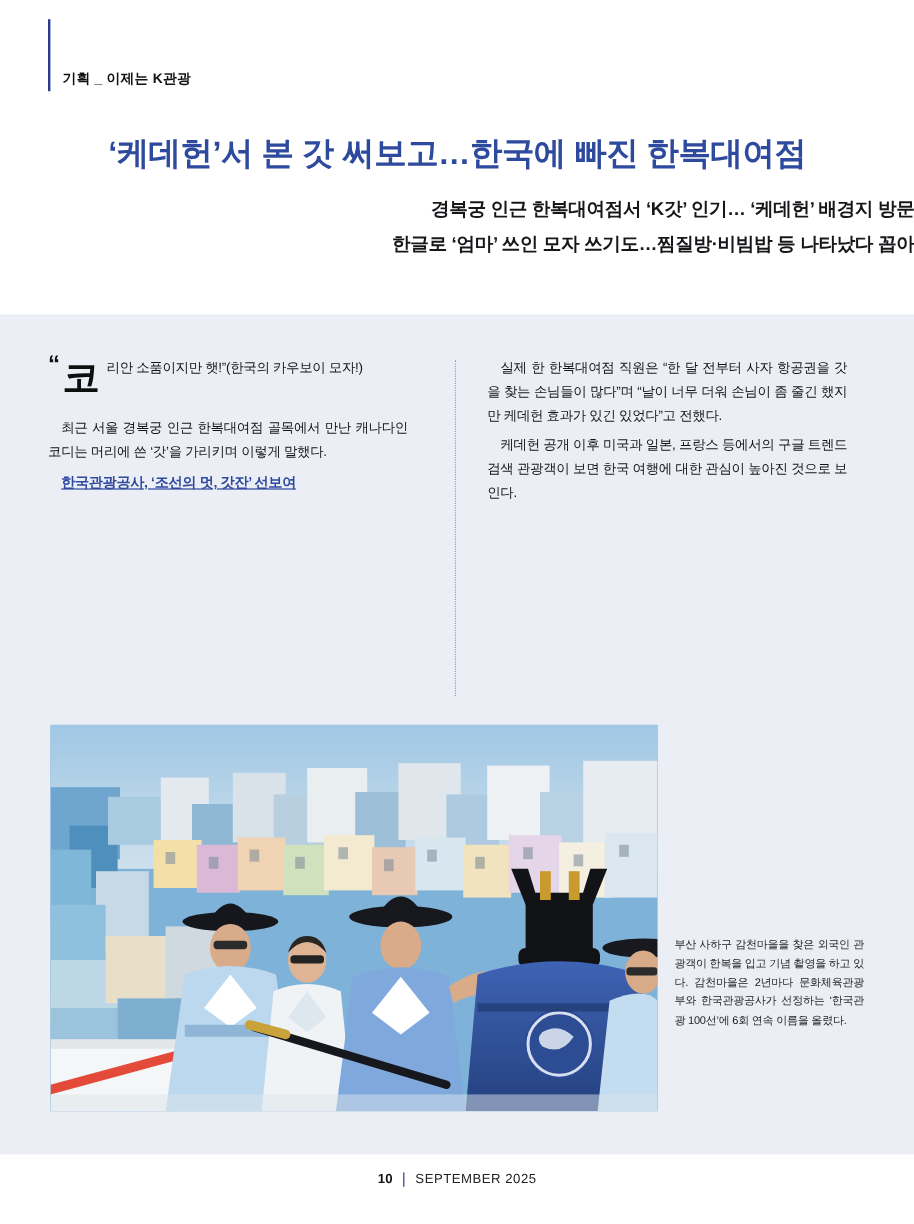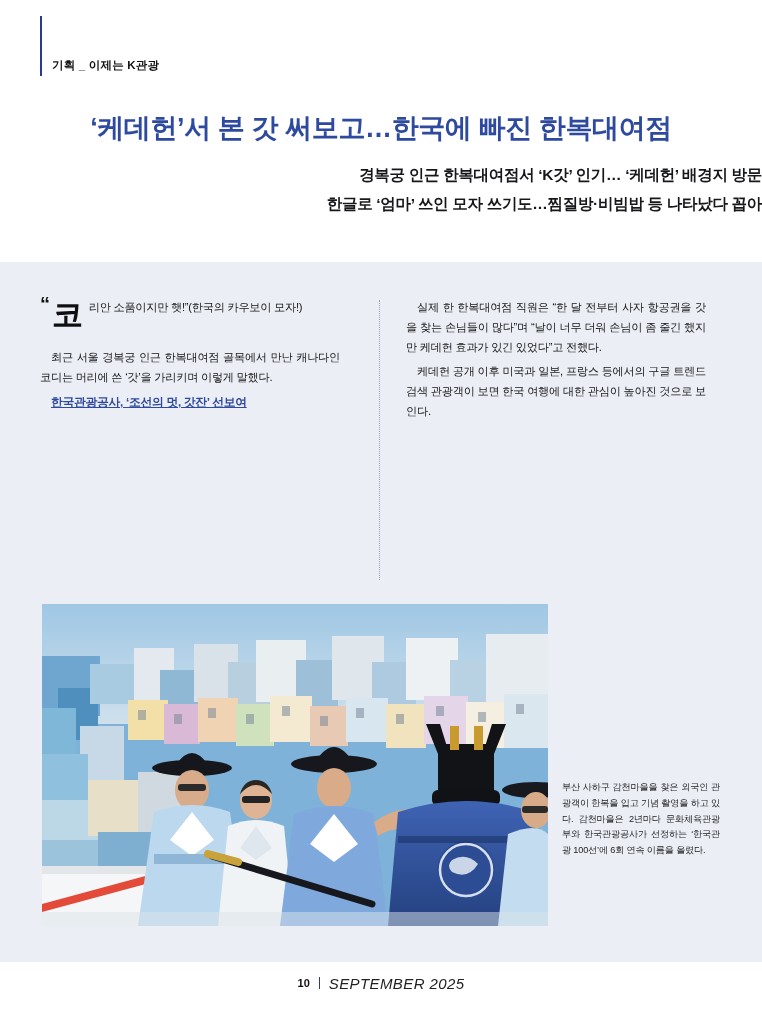--- a/index.html
+++ b/index.html
@@ -180,24 +180,23 @@
     font-size: 11px;
     font-weight: bold;
     color: #111;
   }
   .footer-sep {
     width: 1px;
     height: 12px;
     background: #2b3a8f;
   }
   .issue-date {
-    font-size: 15px;
+    font-size: 11px;
     color: #222;
     letter-spacing: 0.4px;
-    font-style: italic;
   }
 </style>
 </head>
 <body>
 
 <div class="page-header">
   <div class="header-rule"></div>
   <div class="header-kicker">기획 _ 이제는 K관광</div>
 </div>
 

